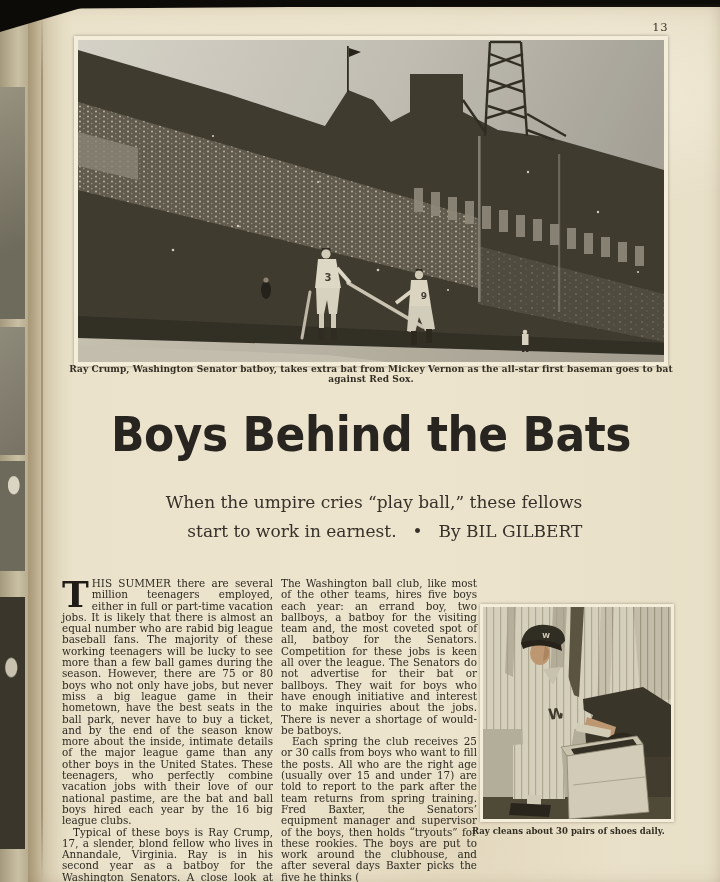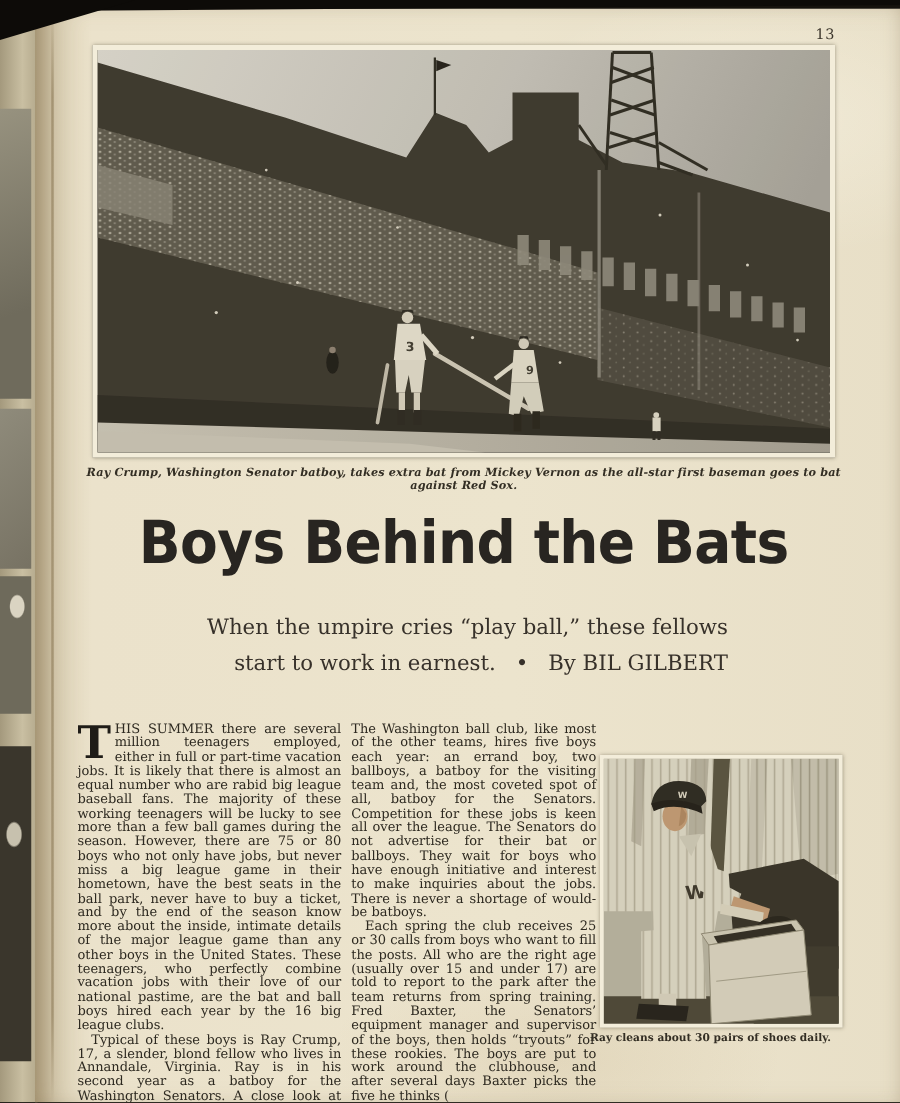--- a/index.html
+++ b/index.html
@@ -24,22 +24,22 @@
     background:linear-gradient(180deg,rgba(128,108,72,0),rgba(128,108,72,.5) 8%,rgba(128,108,72,.5) 92%,rgba(128,108,72,0));}
   .top-edge{position:absolute;top:0;left:0;width:720px;height:9px;background:#0d0b08;
     clip-path:polygon(0 0,100% 0,100% 45%,0 100%);}
   .corner-wedge{position:absolute;top:0;left:0;width:108px;height:32px;background:#0d0b08;
     clip-path:polygon(0 0,100% 0,0 100%);}
   .page-number{position:absolute;right:52px;top:13px;font-size:11.5px;color:#3a342a;letter-spacing:.5px;}
   
   .main-photo{position:absolute;left:46px;top:29px;width:586px;height:322px;
     border:4px solid #f3edda;background:#7a766a;box-shadow:0 0 3px rgba(60,50,30,.45);}
   .main-photo svg{display:block;}
-  .main-caption{position:absolute;left:28px;top:367px;width:630px;text-align:center;
-    font-size:9px;font-weight:bold;color:#332e24;letter-spacing:.1px;font-style:italic;}
+  .main-caption{position:absolute;left:28px;top:357px;width:630px;text-align:center;
+    font-size:9px;font-weight:bold;color:#332e24;letter-spacing:.1px;}
   
   .title{position:absolute;left:40px;top:402px;width:606px;text-align:center;
     font-family:"DejaVu Sans",sans-serif;font-weight:bold;font-size:44px;color:#282521;
     transform:scaleY(1.08);letter-spacing:-.5px;}
   .subtitle{position:absolute;left:0;top:481px;width:692px;text-align:center;
     font-size:17px;line-height:29px;color:#37312a;}
   .subtitle .inner{display:inline-block;text-align:right;}
   .sub-sp{display:inline-block;width:16px;text-align:center;}
   
   .col{position:absolute;top:571px;font-size:10.4px;line-height:11.3px;text-align:justify;color:#2d2920;}

